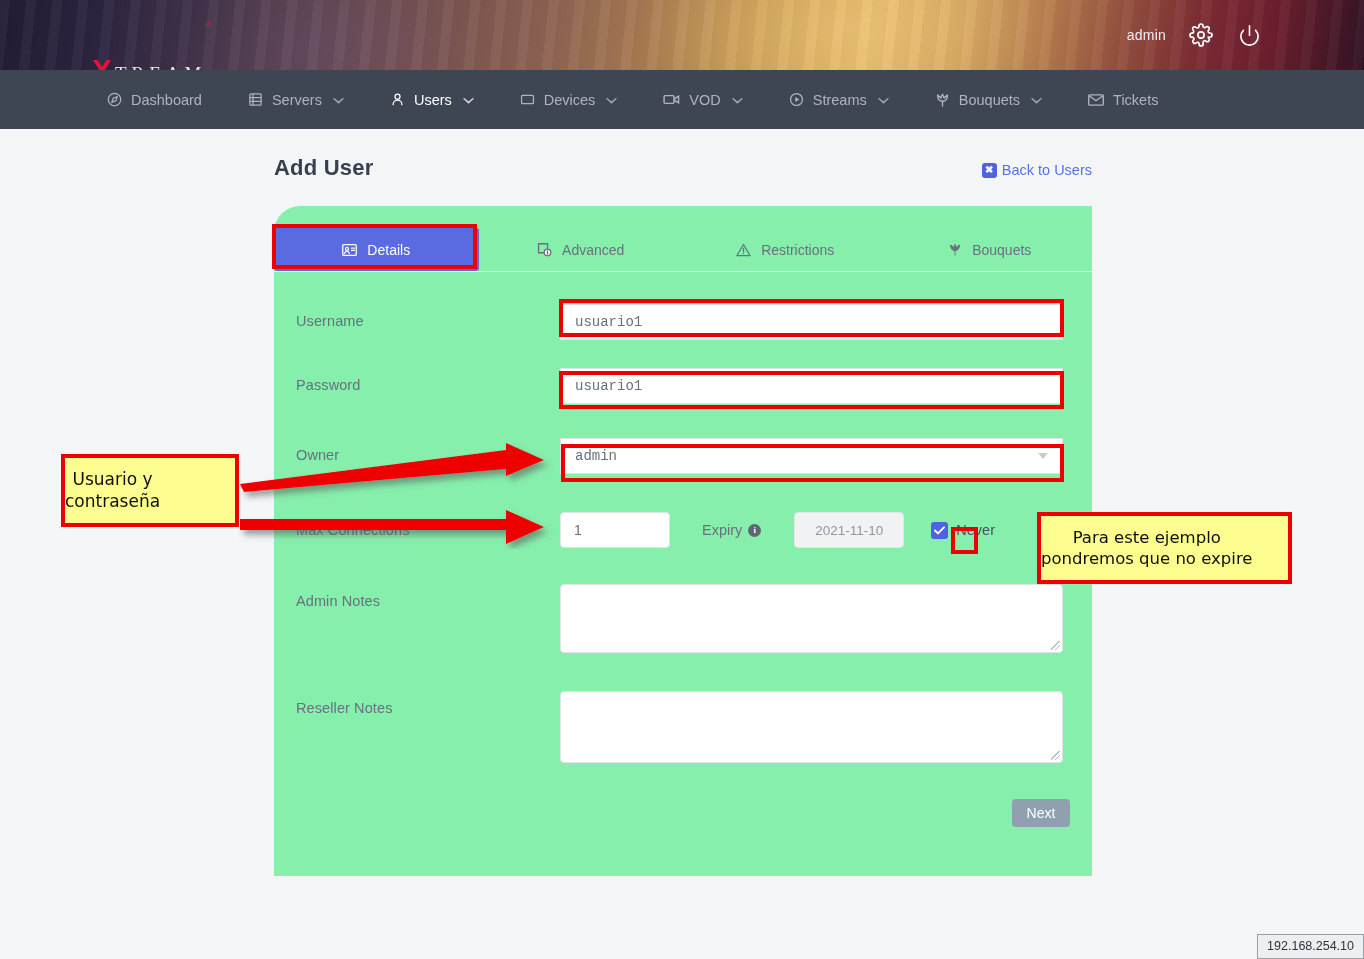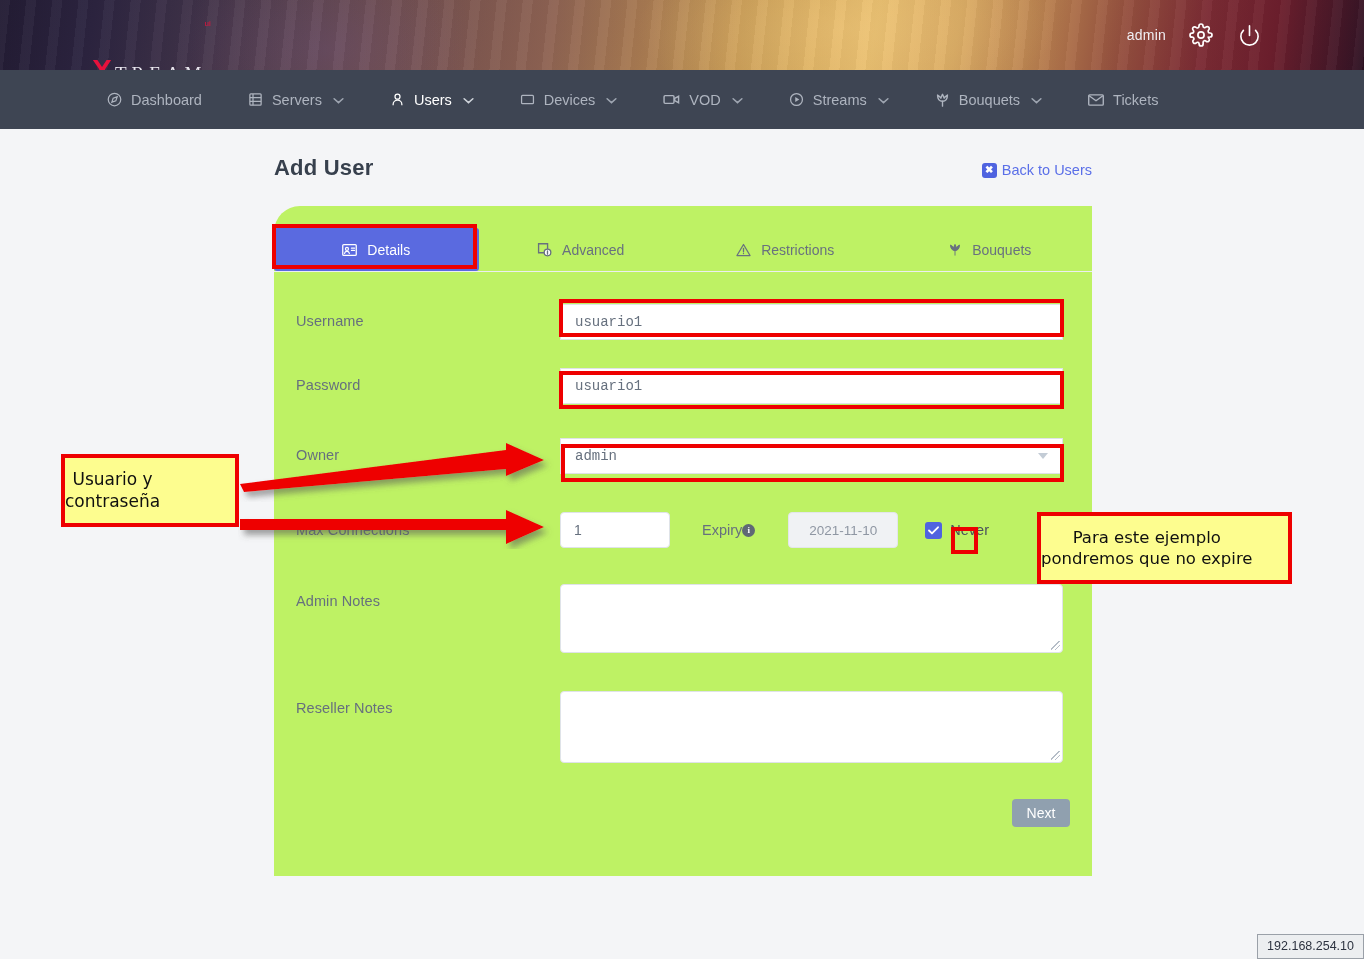--- a/index.html
+++ b/index.html
@@ -128,21 +128,21 @@
     color: #5a6fe8; font-size: 14.5px; cursor: pointer; padding-bottom: 3px;
   }
   .back-x {
     width: 15px; height: 15px; background: #4f63e0; border-radius: 3px;
     color: #fff; font-size: 10px; display: flex; align-items: center;
     justify-content: center; font-weight: 700; line-height: 1;
   }
 
   .card {
     margin: 25px 40px 0 40px;
-    background: #bef264;
+    background: #86efac;
     border-top-left-radius: 26px;
     min-height: 670px;
     position: relative;
   }
   .tabs {
     display: flex;
     border-bottom: 1px solid #eceef1;
     padding-top: 22px;
   }
   .tab {
@@ -186,21 +186,21 @@
     border-right: 5px solid transparent;
     border-top: 6px solid #c3ccd6;
   }
   .small-num {
     width: 110px; height: 36px;
     border: 1px solid #dfe3e8; border-radius: 4px;
     font-size: 14px; color: #66707e; padding: 0 13px;
     display: flex; align-items: center; background: #fff;
   }
   .expiry-label {
-    display: flex; align-items: center; 
+    display: flex; align-items: center; gap: 6px;
     font-size: 14.5px; color: #66707e; margin-left: 32px;
   }
   .info-dot {
     width: 13px; height: 13px; border-radius: 50%;
     background: #5f6875; color: #fff; font-size: 9px; font-weight: 700;
     display: flex; align-items: center; justify-content: center;
     font-family: "Liberation Serif", serif; line-height: 1;
   }
   .date-fld {
     width: 110px; height: 36px; margin-left: 33px;

